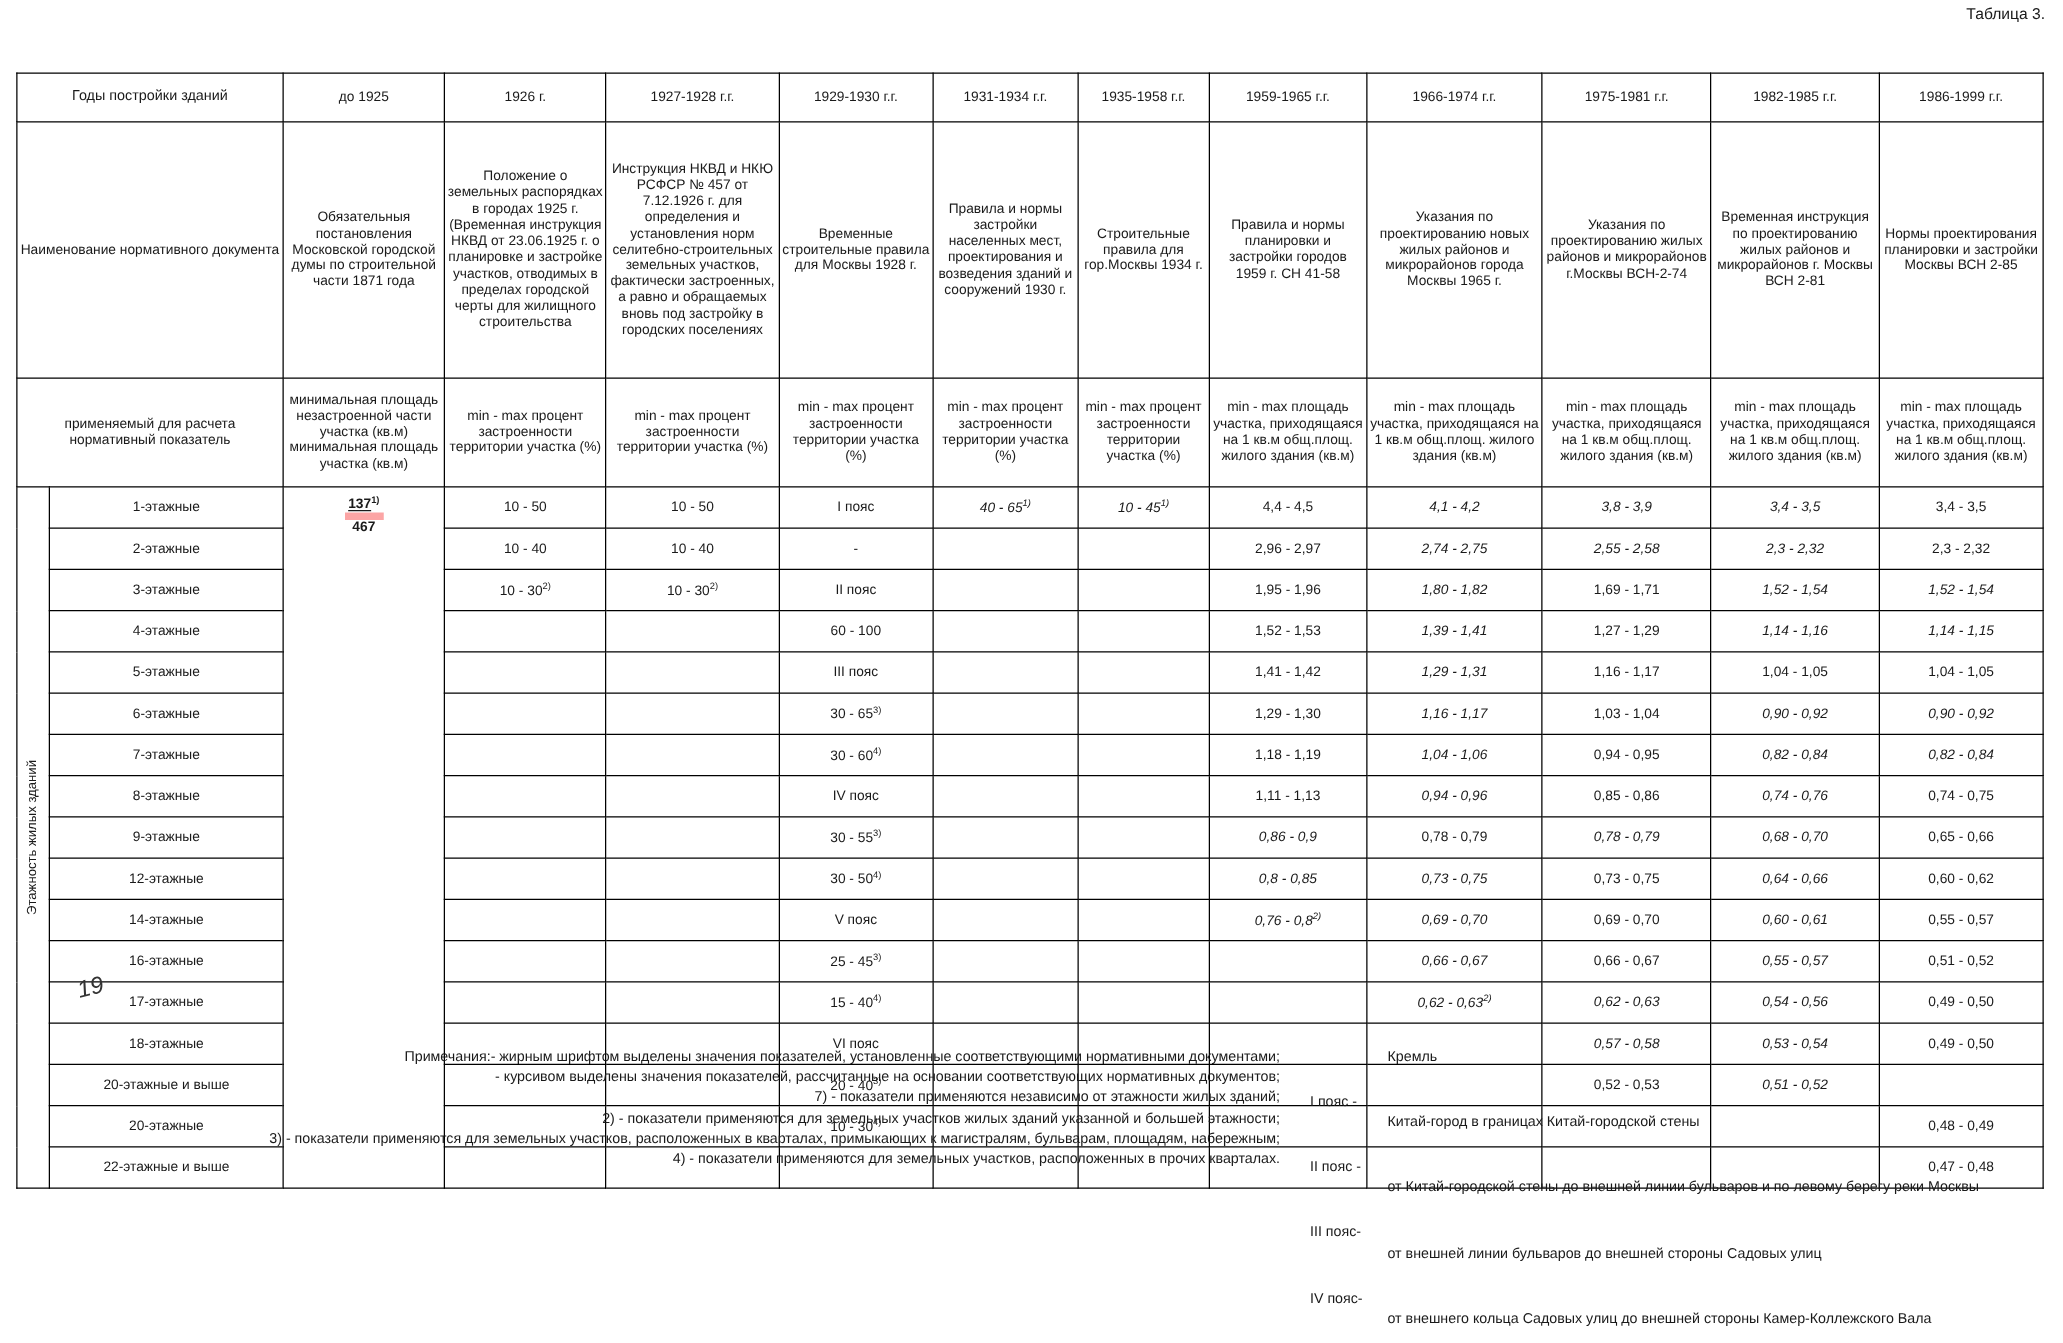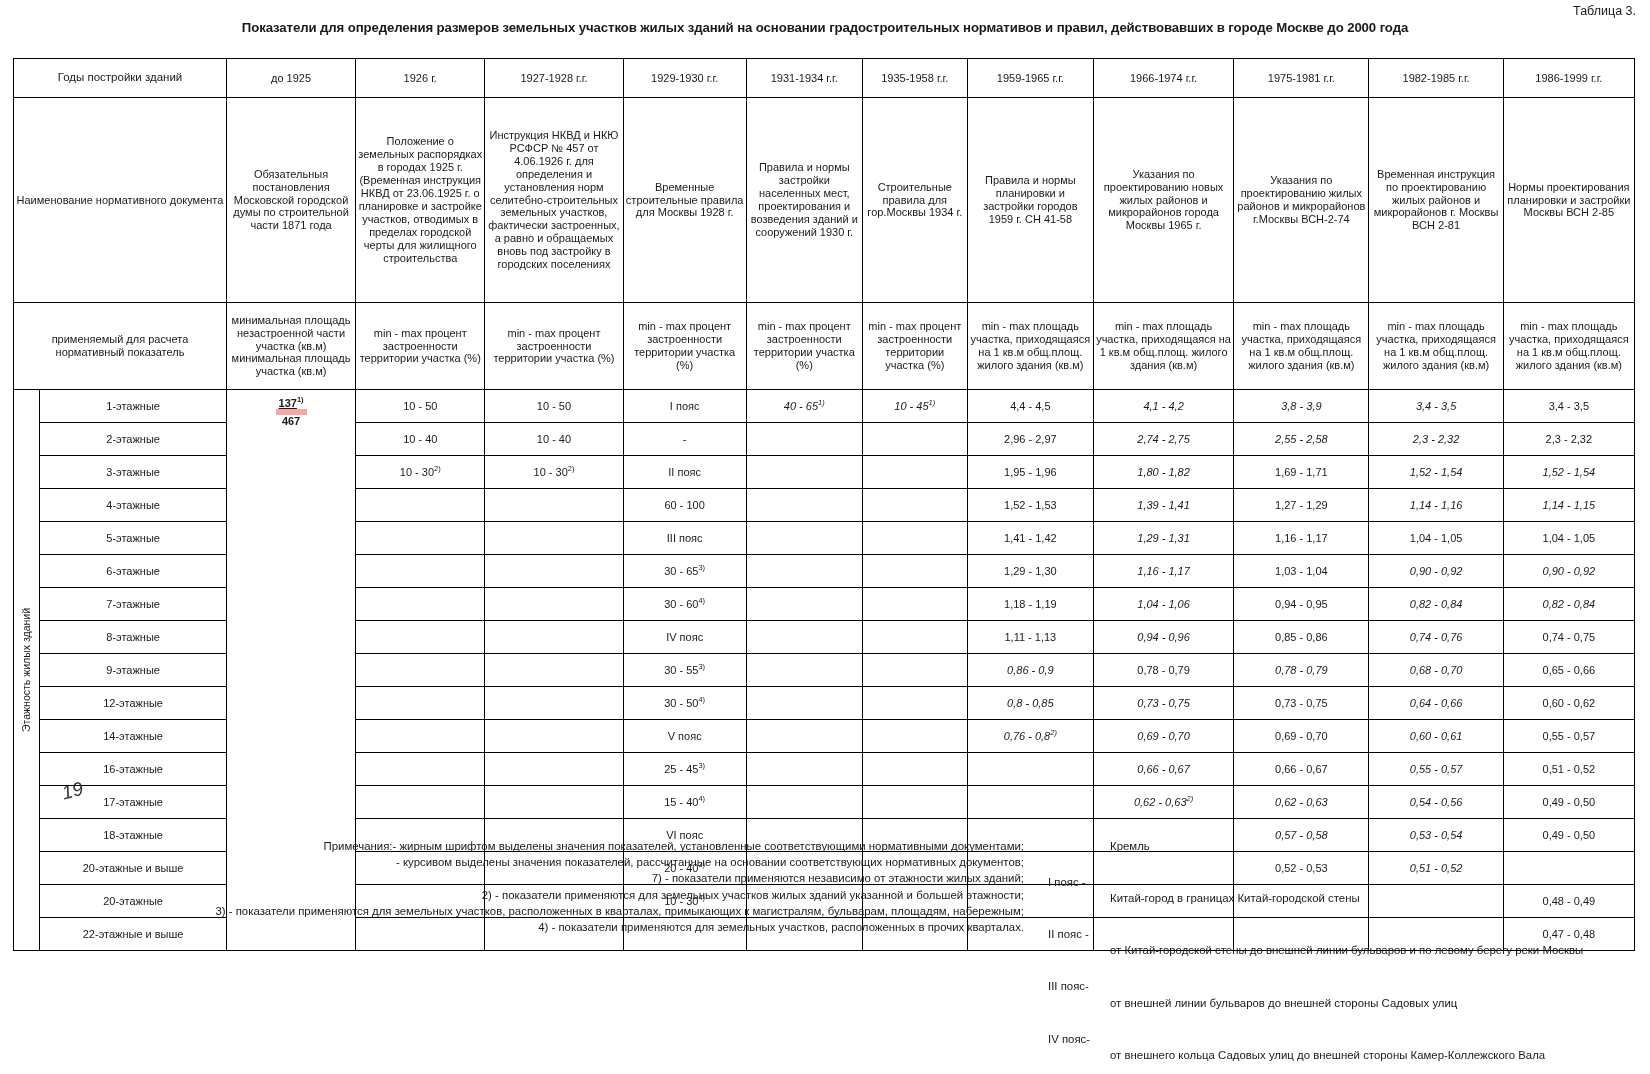--- a/index.html
+++ b/index.html
@@ -170,21 +170,20 @@
     color: #333;
     transform: rotate(-14deg);
   }
 </style>
 </head>
 <body>
 
 <div class="page">
 
   <div class="table-number">Таблица 3.</div>
-  <div class="doc-title">Показатели для определения размеров земельных участков жилых зданий на основании градостроительных нормативов и правил, действовавших в городе Москве до 2000 года</div>
 
   <table class="main">
     <colgroup>
       <col style="width:26px">
       <col style="width:185px">
       <col style="width:128px">
       <col style="width:128px">
       <col style="width:137px">
       <col style="width:122px">
       <col style="width:115px">
@@ -209,21 +208,21 @@
       <td>1966-1974 г.г.</td>
       <td>1975-1981 г.г.</td>
       <td>1982-1985 г.г.</td>
       <td>1986-1999 г.г.</td>
     </tr>
 
     <tr class="row-doc">
       <td colspan="2" class="lbl-left">Наименование нормативного документа</td>
       <td>Обязательныя постановления Московской городской думы по строительной части 1871 года</td>
       <td>Положение о земельных распорядках в городах 1925 г. (Временная инструкция НКВД от 23.06.1925 г. о планировке и застройке участков, отводимых в пределах городской черты для жилищного строительства</td>
-      <td>Инструкция НКВД и НКЮ РСФСР № 457 от 4.06.1926 г. для определения и установления норм селитебно-строительных земельных участков, фактически застроенных, а равно и обращаемых вновь под застройку в городских поселениях</td>
+      <td>Инструкция НКВД и НКЮ РСФСР № 457 от 7.12.1926 г. для определения и установления норм селитебно-строительных земельных участков, фактически застроенных, а равно и обращаемых вновь под застройку в городских поселениях</td>
       <td>Временные строительные правила для Москвы 1928 г.</td>
       <td>Правила и нормы застройки населенных мест, проектирования и возведения зданий и сооружений 1930 г.</td>
       <td>Строительные правила для гор.Москвы 1934 г.</td>
       <td>Правила и нормы планировки и застройки городов 1959 г. СН 41-58</td>
       <td>Указания по проектированию новых жилых районов и микрорайонов города Москвы 1965 г.</td>
       <td>Указания по проектированию жилых районов и микрорайонов г.Москвы ВСН-2-74</td>
       <td>Временная инструкция по проектированию жилых районов и микрорайонов г. Москвы ВСН 2-81</td>
       <td>Нормы проектирования планировки и застройки Москвы ВСН 2-85</td>
     </tr>
 

